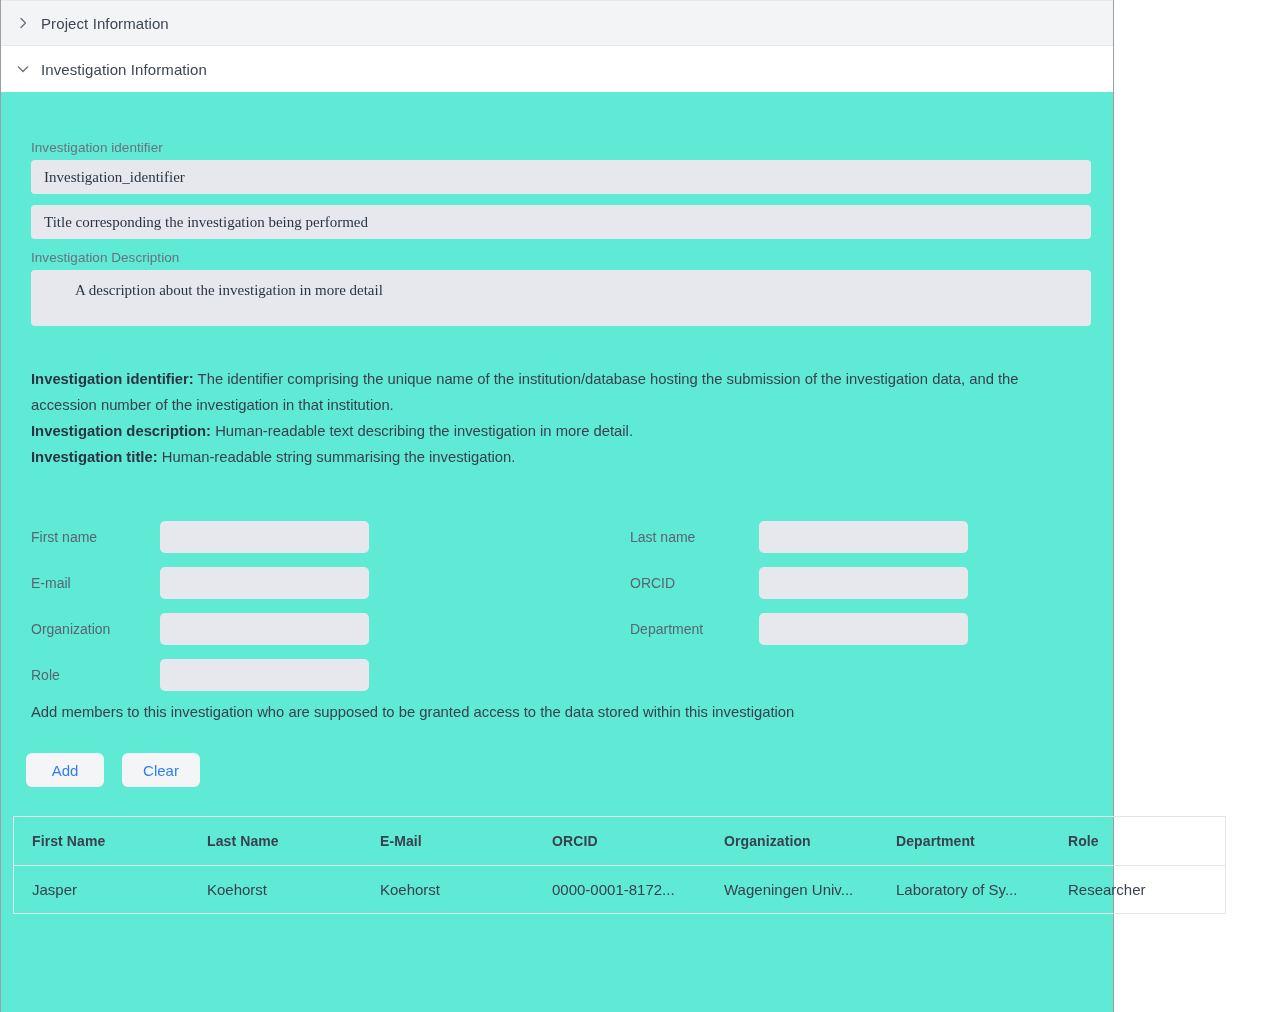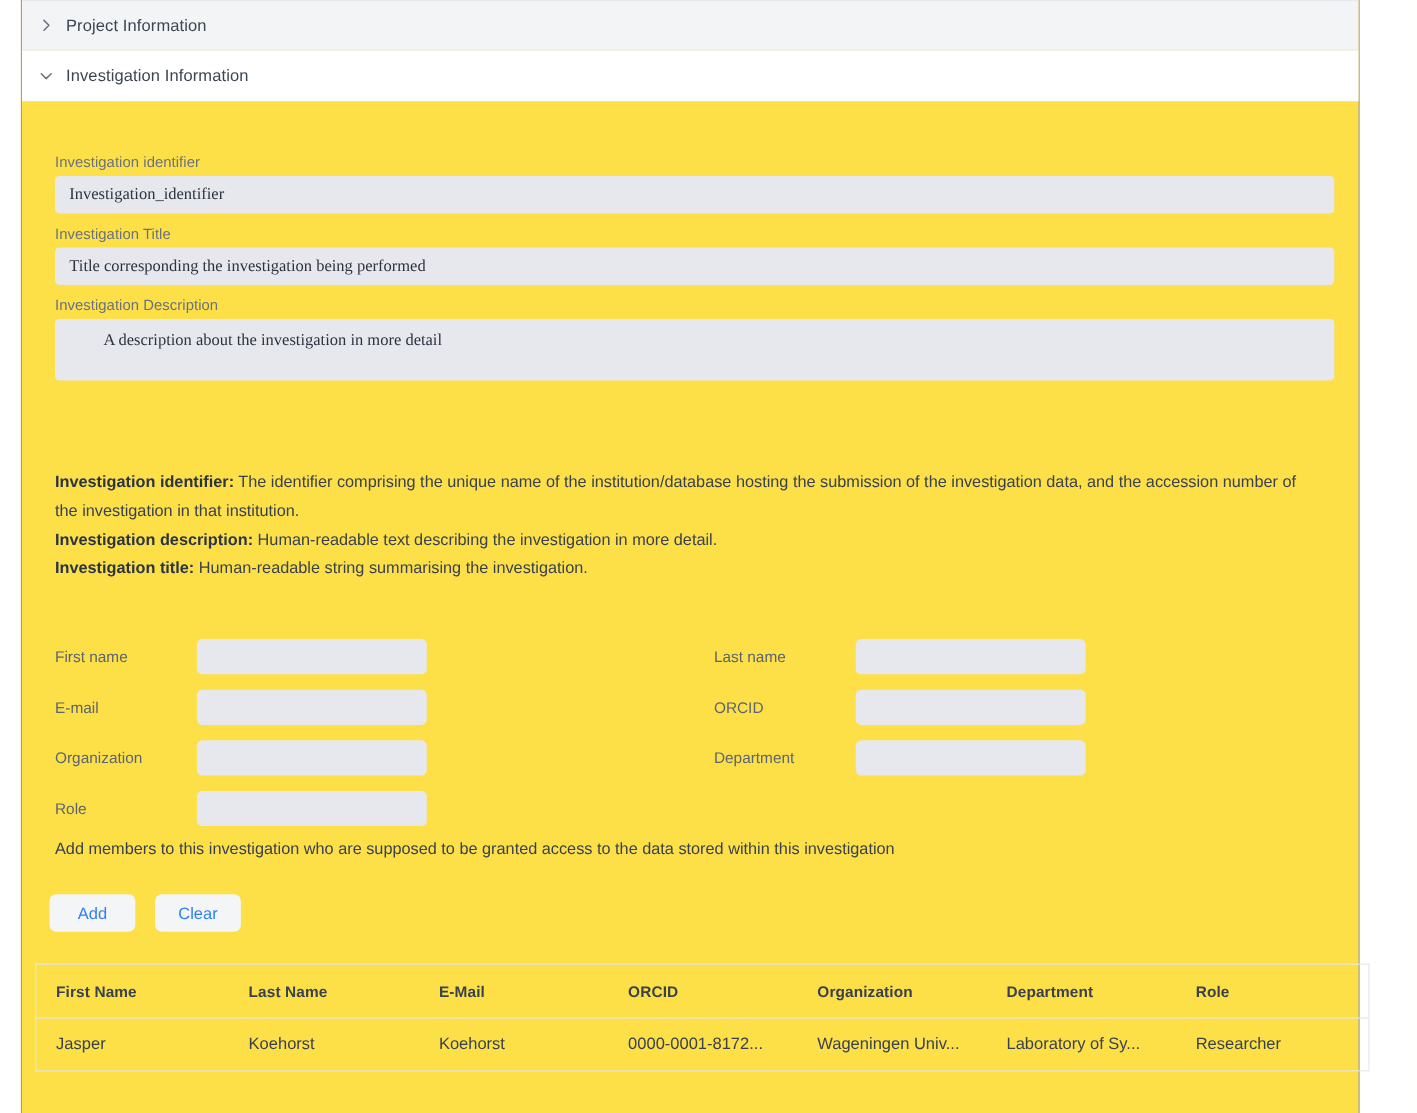--- a/index.html
+++ b/index.html
@@ -13,27 +13,27 @@
   #page {
     position: relative;
     width: 1288px;
     height: 1012px;
     overflow: hidden;
     background: #ffffff;
   }
   
   .panel {
     position: absolute;
-    left: 19px;
+    left: 0;
     top: 0px;
-    width: 1217px;
+    width: 1114px;
     height: 1012px;
     border-left: 1px solid #9a9ea6;
     border-right: 1px solid #9a9ea6;
-    background: #fde047;
+    background: #5eead4;
   }
 
   
   .acc-header {
     display: flex;
     align-items: center;
     height: 46px;
     padding-left: 13px;
     font-size: 15px;
     color: #3c4653;
@@ -87,21 +87,21 @@
     height: 56px;
     align-items: flex-start;
     padding-top: 9px;
   }
   .field-gap { height: 11px; }
 
   
   .descr {
     padding-left: 30px;
     padding-right: 40px;
-    margin-top: 80px;
+    margin-top: 40px;
     font-size: 14.8px;
     line-height: 26px;
     color: #39414f;
   }
   .descr b { font-weight: 700; color: #2b3442; }
   .descr .line { display: block; }
 
   
   .members {
     position: relative;
@@ -221,21 +221,20 @@
 
     <div class="section-body">
 
       <div class="field-block" style="margin-top:48px;">
         <div class="field-label">Investigation identifier</div>
         <input class="field-input" type="text" value="Investigation_identifier" style="">
       </div>
       <div class="field-gap"></div>
 
       <div class="field-block">
-        <div class="field-label">Investigation Title</div>
         <input class="field-input" type="text" value="Title corresponding the investigation being performed" style="">
       </div>
       <div class="field-gap"></div>
 
       <div class="field-block">
         <div class="field-label">Investigation Description</div>
         <textarea class="field-input tall" rows="2" style="resize: none; line-height: 20px; display: block; padding-top: 10px; padding-left: 44px;">A description about the investigation in more detail</textarea>
       </div>
 
       <div class="descr">

